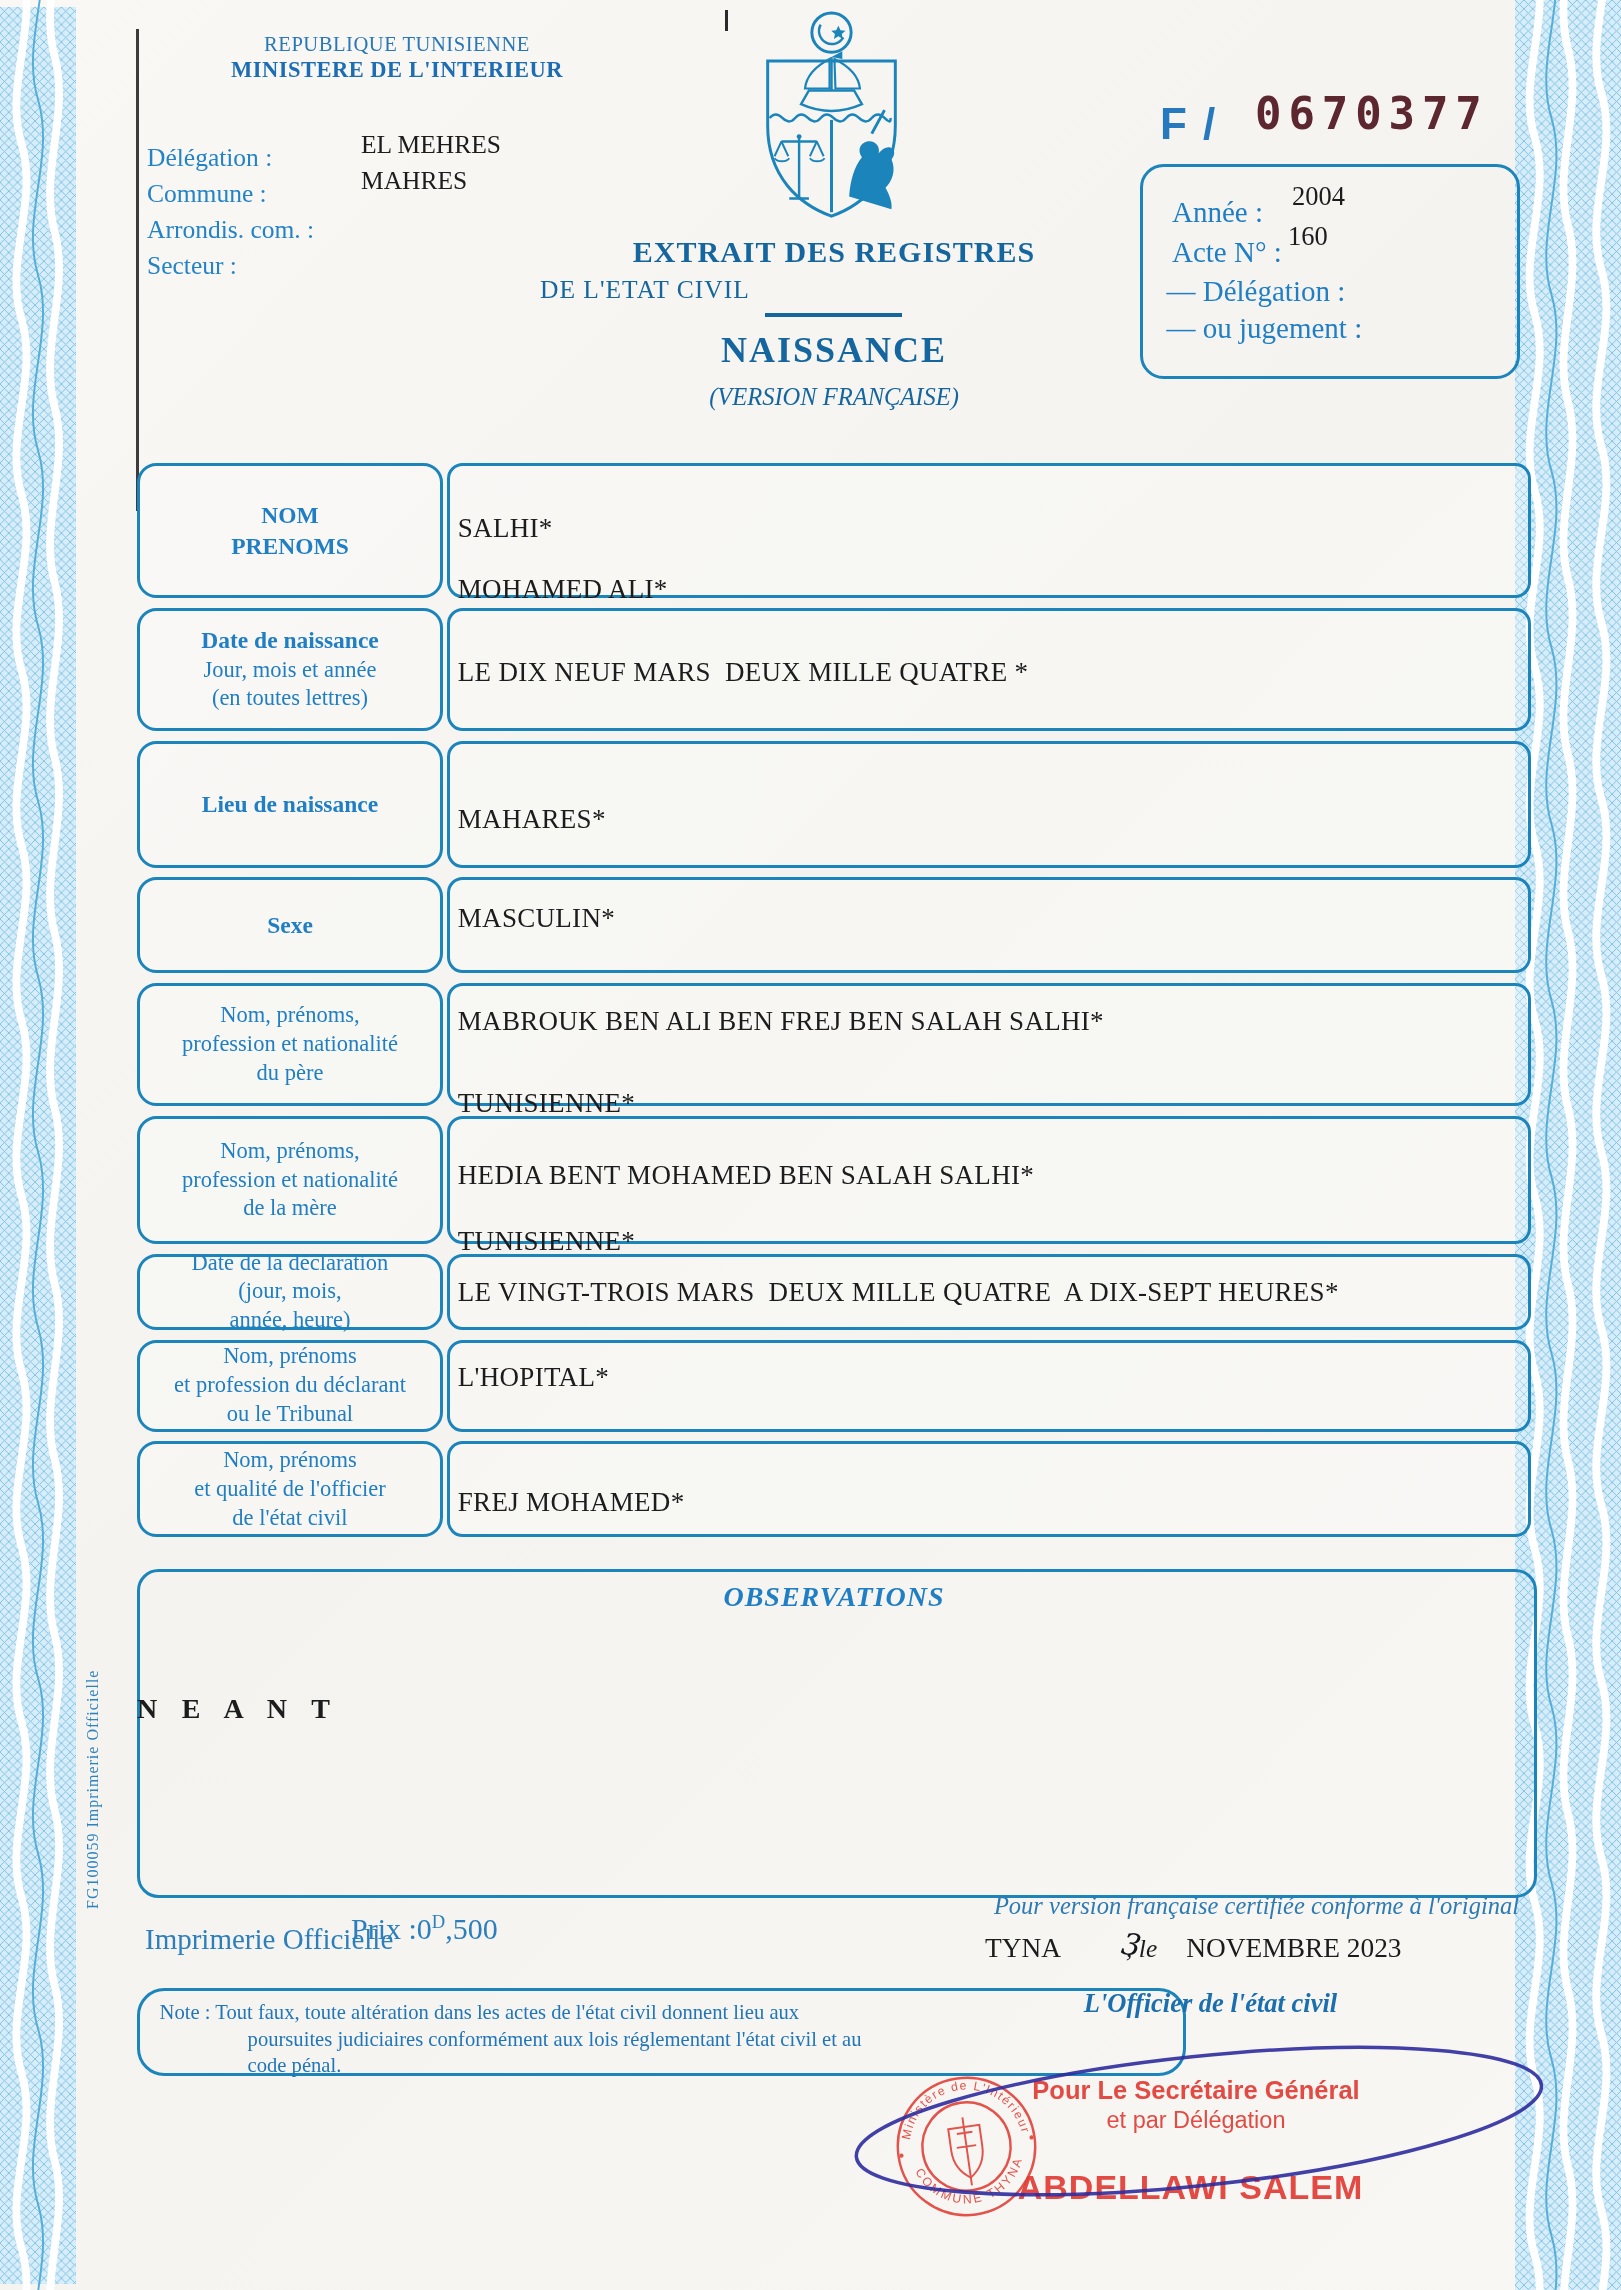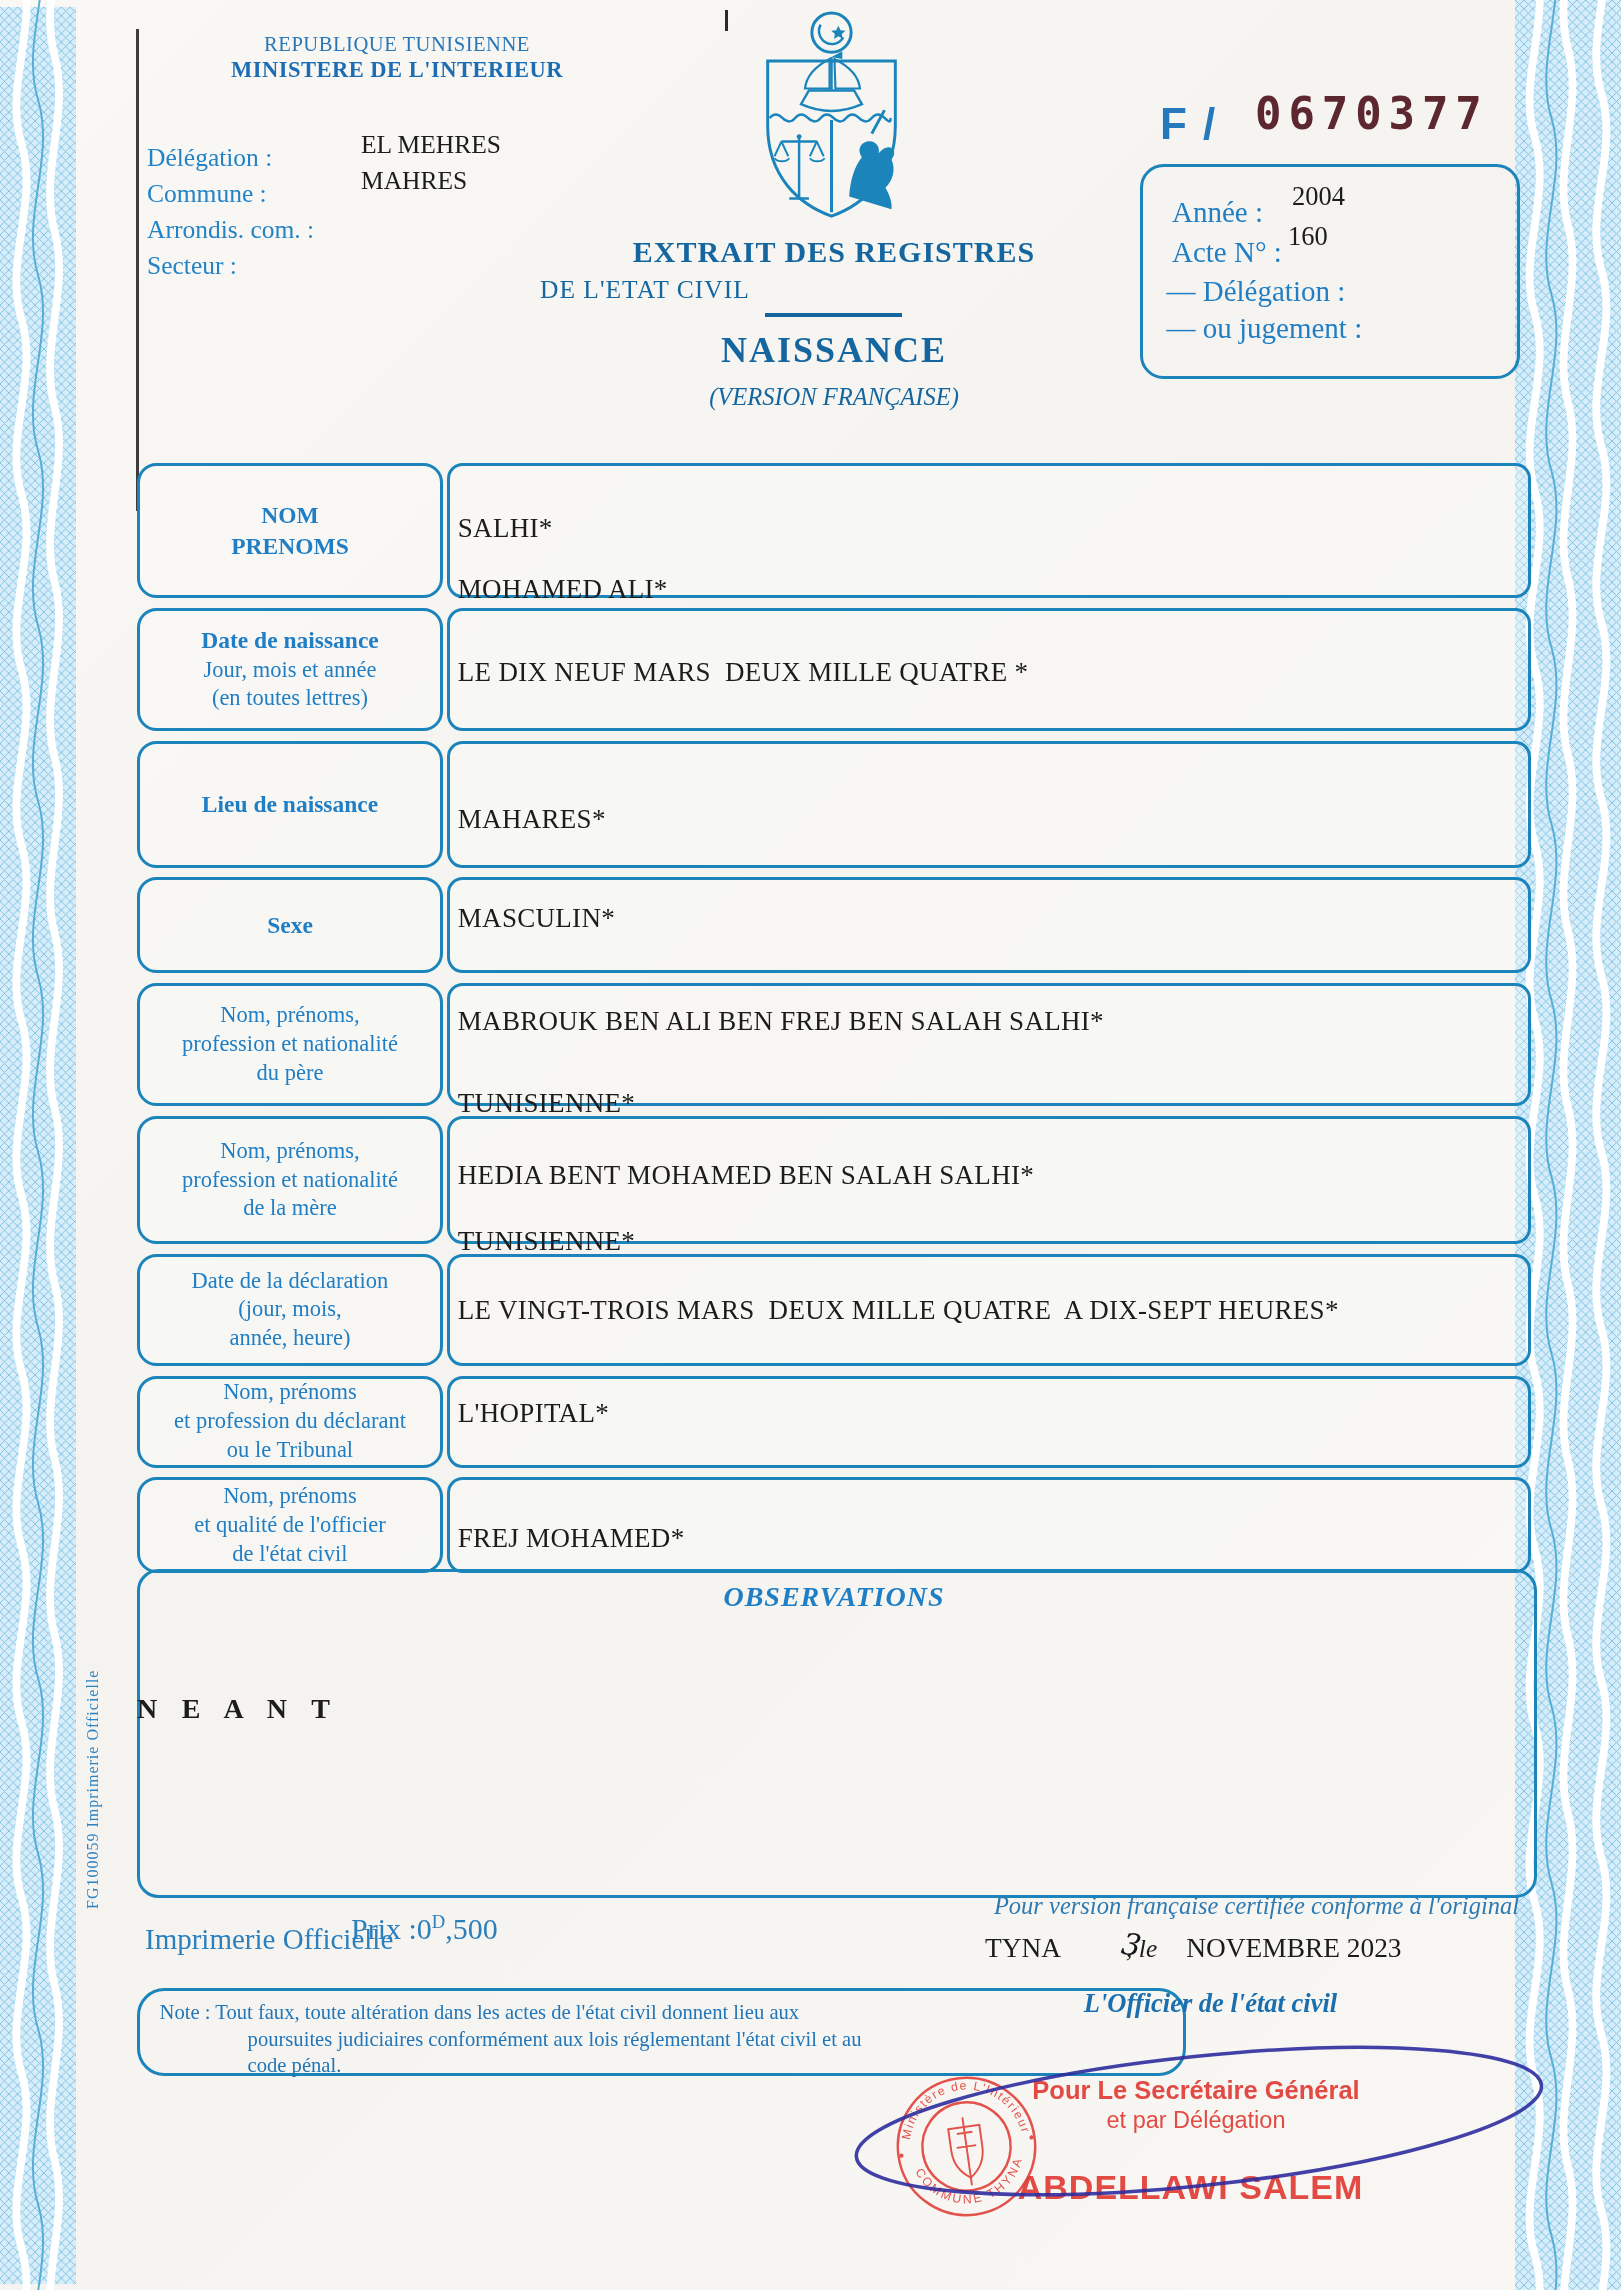--- a/index.html
+++ b/index.html
@@ -208,21 +208,21 @@
         <div class="flabel">
           <div>Nom, prénoms,</div>
           <div>profession et nationalité</div>
           <div>de la mère</div>
         </div>
         <div class="fvalue">
           <div class="vline" style="top: 46%;">HEDIA BENT MOHAMED BEN SALAH SALHI*</div>
           <div class="vline" style="top: 100%;">TUNISIENNE*</div>
         </div>
       </div>
-      <div class="frow" style="height: 112px; text-decoration: underline;">
+      <div class="frow" style="height: 76px; text-decoration: underline;">
         <div class="flabel">
           <div>Date de la déclaration</div>
           <div>(jour, mois,</div>
           <div>année, heure)</div>
         </div>
         <div class="fvalue">
           <div class="vline" style="top: 50%;">LE VINGT-TROIS MARS  DEUX MILLE QUATRE  A DIX-SEPT HEURES*</div>
         </div>
       </div>
       <div class="frow" style="height: 92px;">

